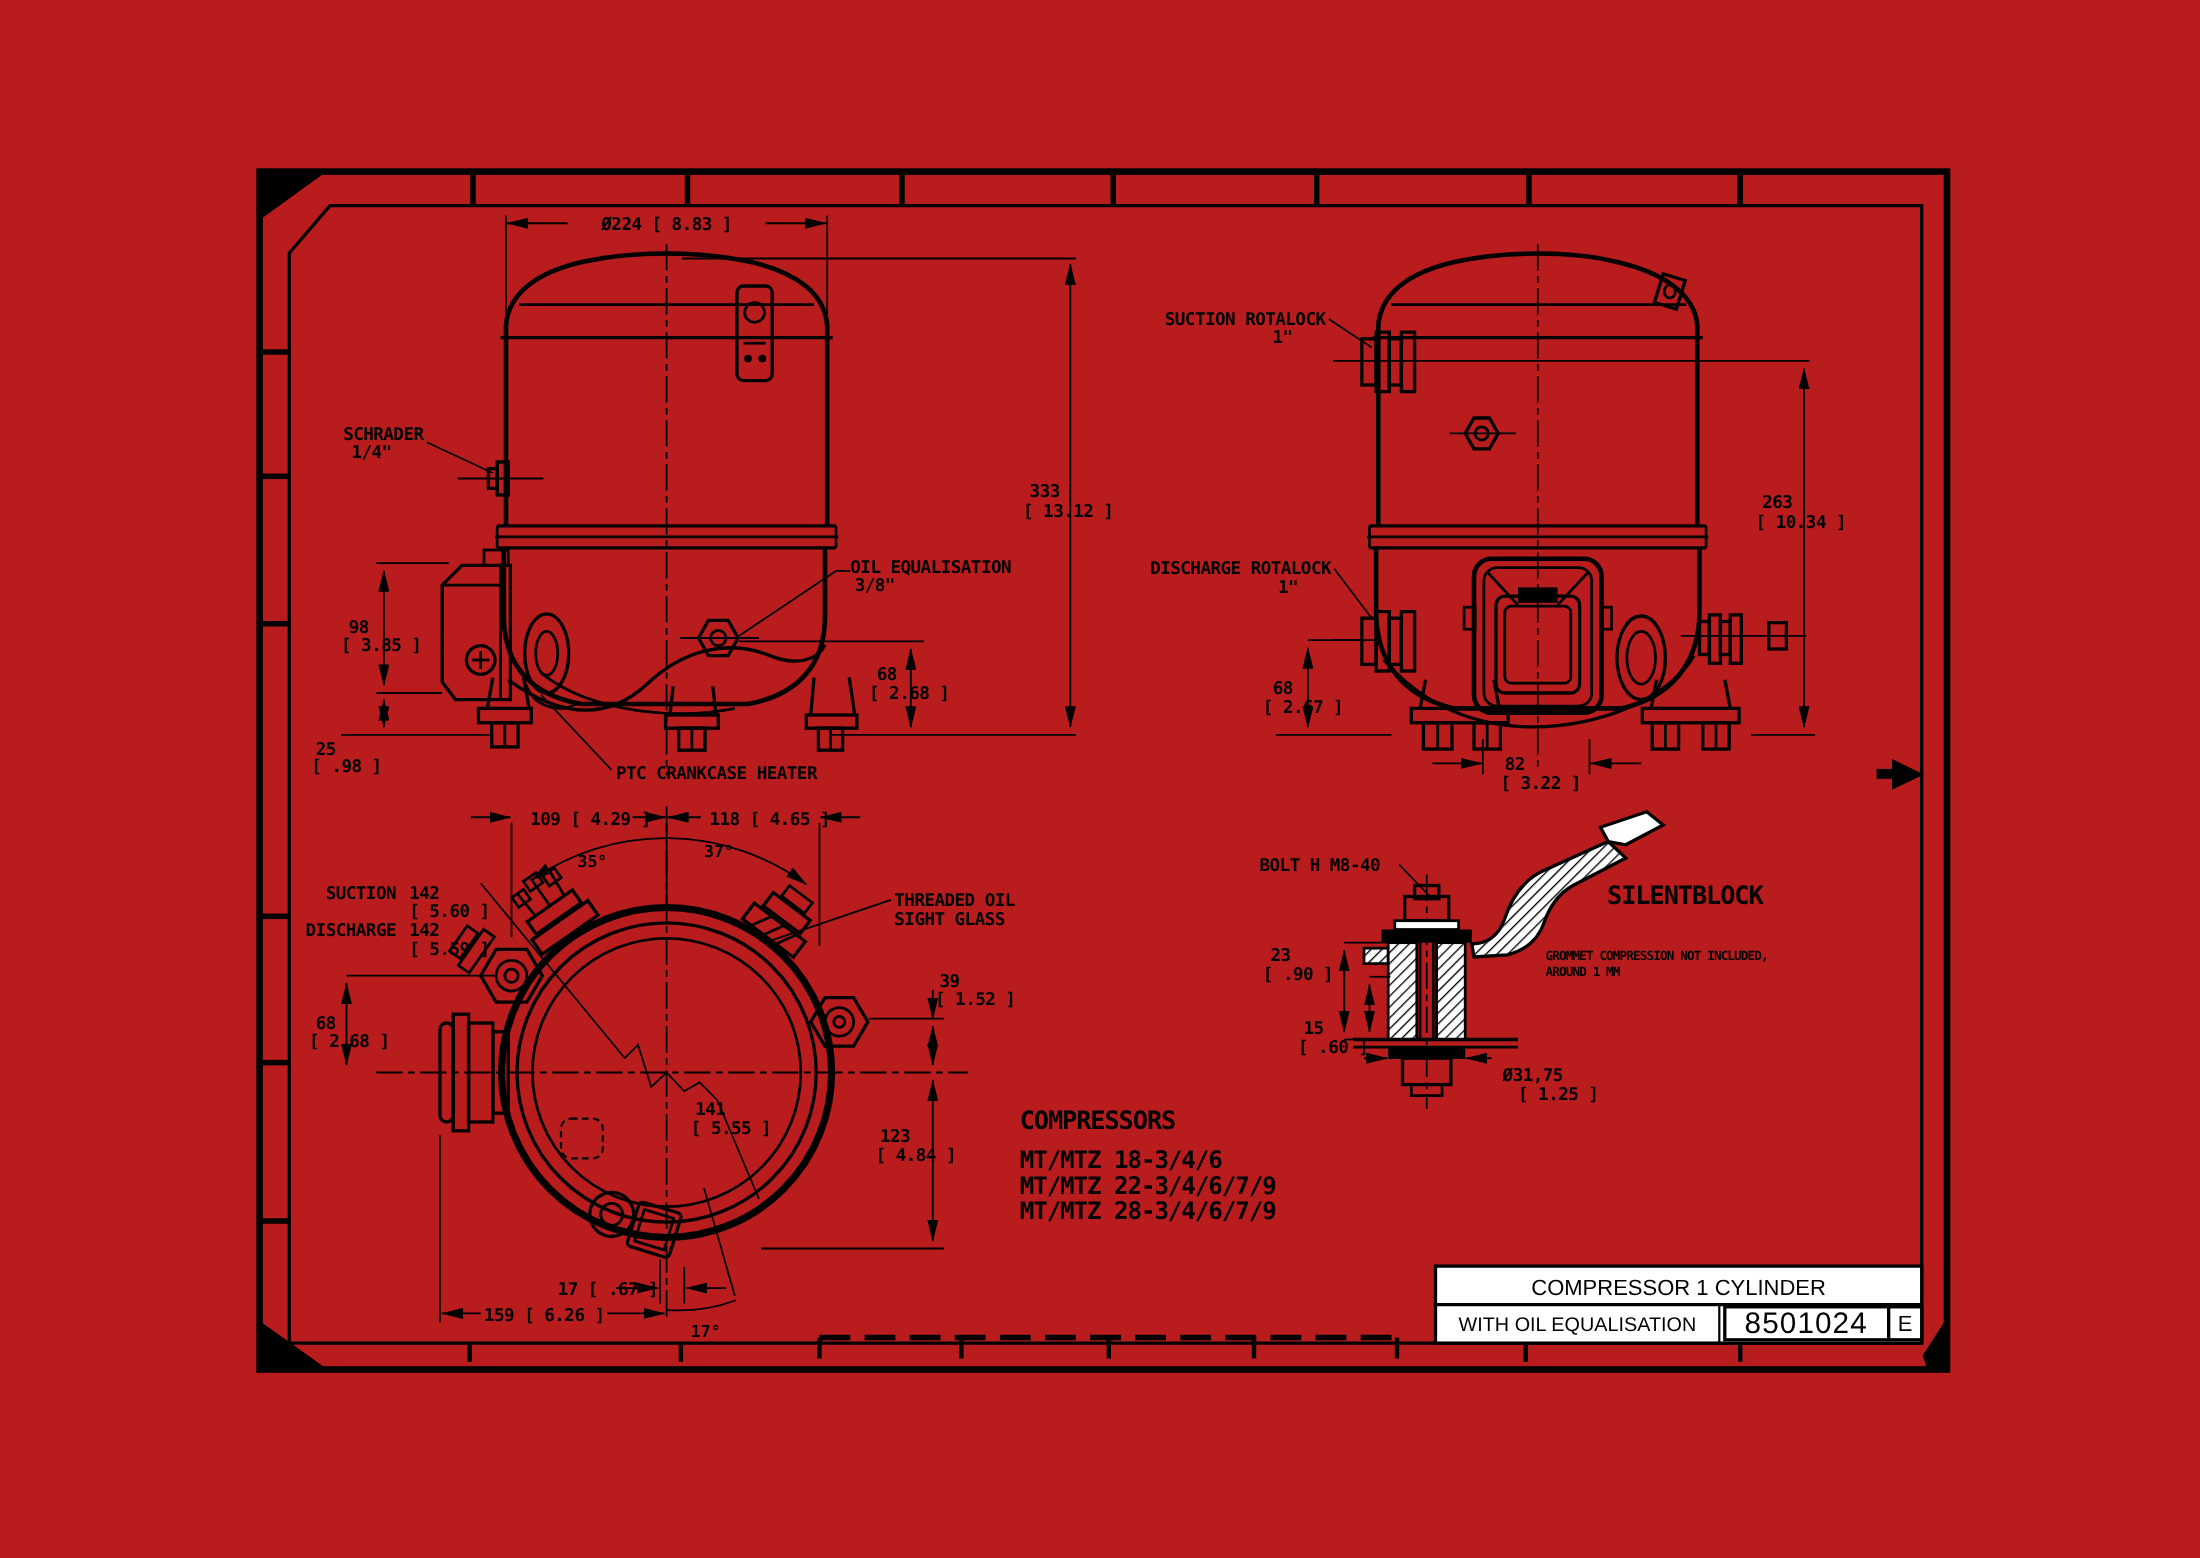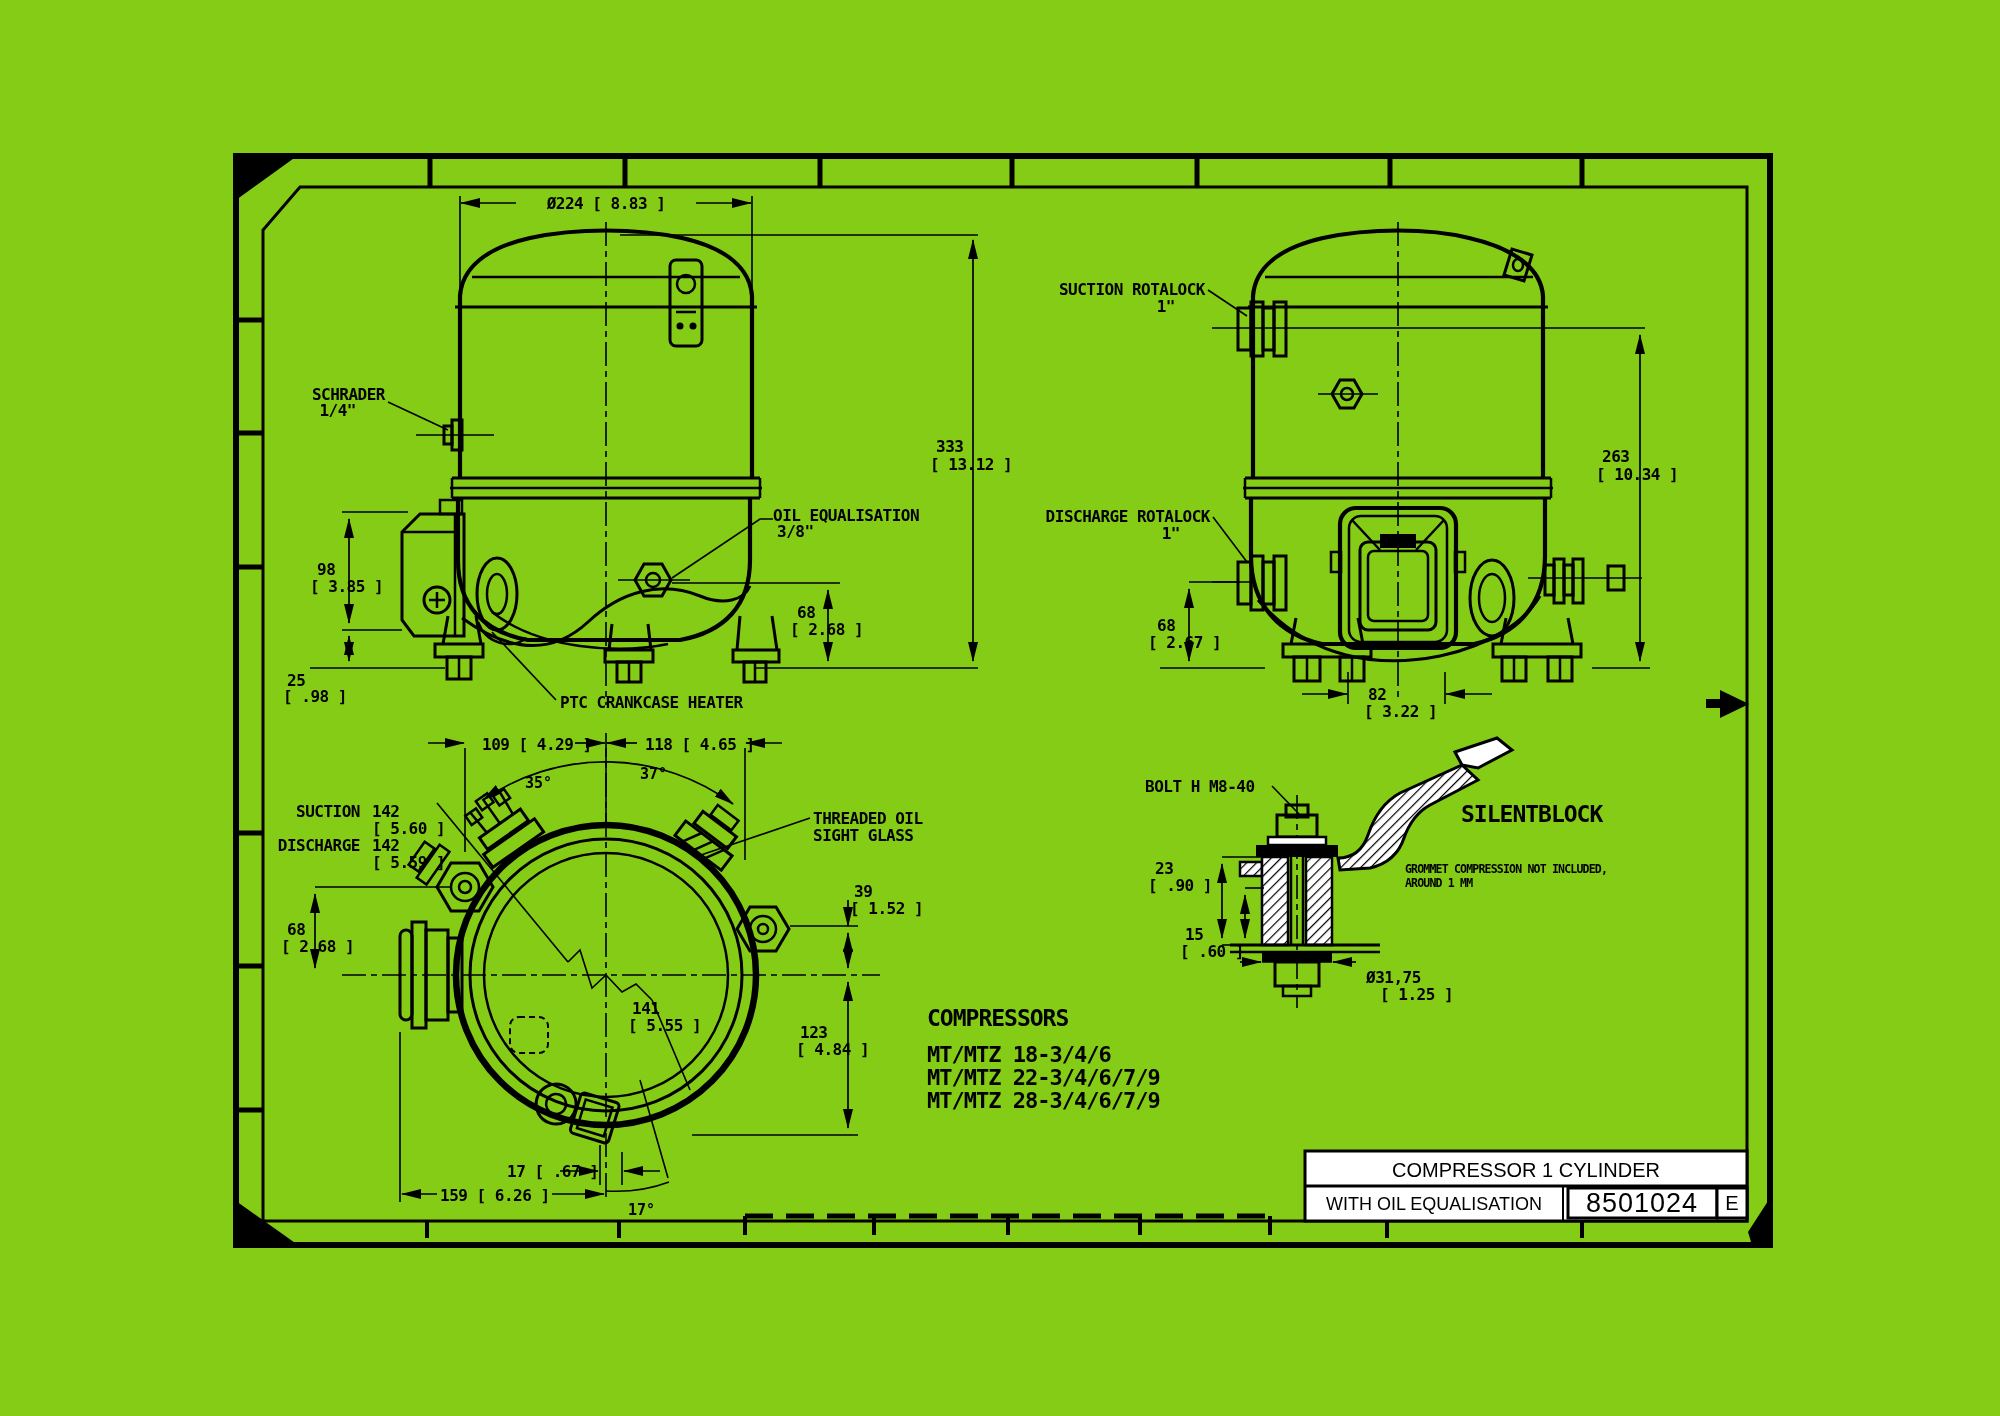--- a/index.html
+++ b/index.html
@@ -1,16 +1,16 @@
 <!DOCTYPE html>
 <html><head>
 <meta charset="utf-8">
 <style>
   html,body{margin:0;padding:0;background:#fff;}
-  #sheet{position:relative;width:2000px;height:1416px;background:#84cc16;overflow:hidden;}
+  #sheet{position:relative;width:2000px;height:1416px;background:#b91c1c;overflow:hidden;}
   svg{display:block;}
   .cad{font-family:"DejaVu Sans Mono",monospace;font-weight:700;fill:#000;}
   .tb{font-family:"Liberation Sans",sans-serif;fill:#000;}
   .s16{font-size:16px;letter-spacing:-0.5px;}
   .s15{font-size:15px;}
   .s23{font-size:23px;letter-spacing:-1px;}
   .s22{font-size:22px;letter-spacing:-1px;}
   .s11{font-size:11.5px;letter-spacing:-0.8px;}
   .t20{font-size:20px;}
   .t18{font-size:18px;}

